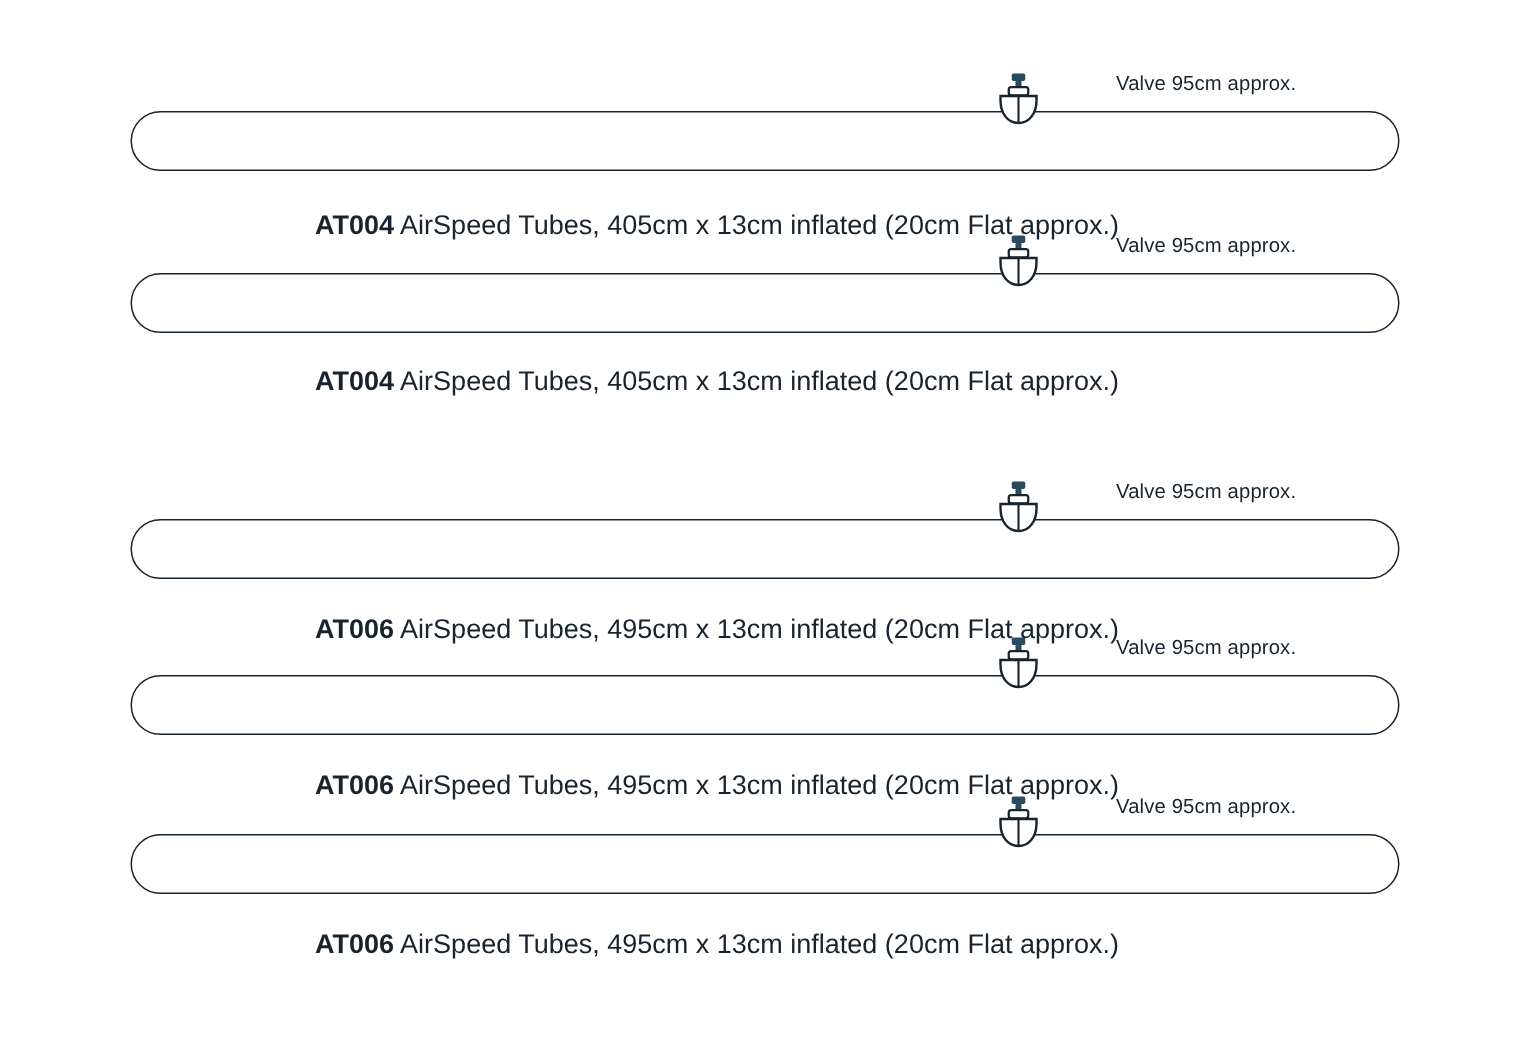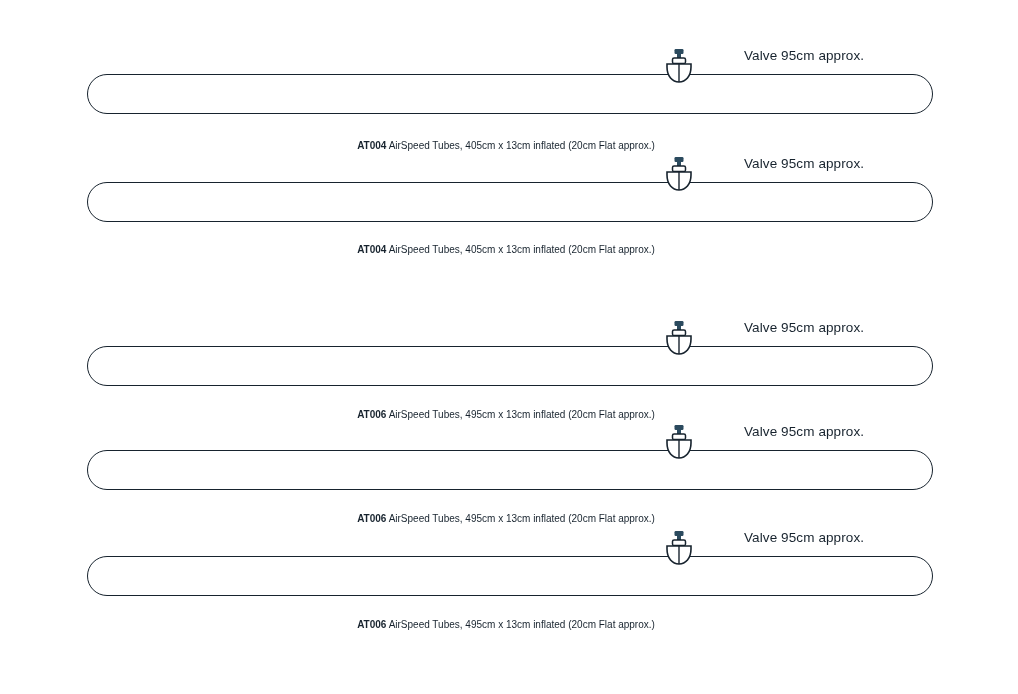--- a/index.html
+++ b/index.html
@@ -56,24 +56,23 @@
     font-size: 13.5px;
     letter-spacing: 0.1px;
     color: #17232e;
     white-space: nowrap;
   }
   .caption {
     position: absolute;
     left: 0;
     width: 956px;
     text-align: center;
-    font-size: 10px;
+    font-size: 18px;
     color: #17232e;
     white-space: nowrap;
-    margin-left: 28px;
   }
   .caption .code {
     font-weight: bold;
   }
   .caption .desc {
     font-weight: normal;
   }
 </style>
 </head>
 <body>

